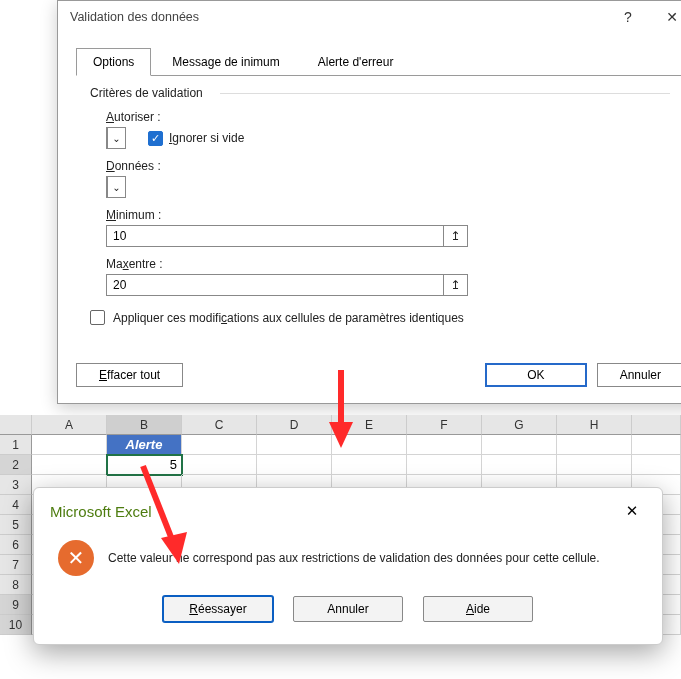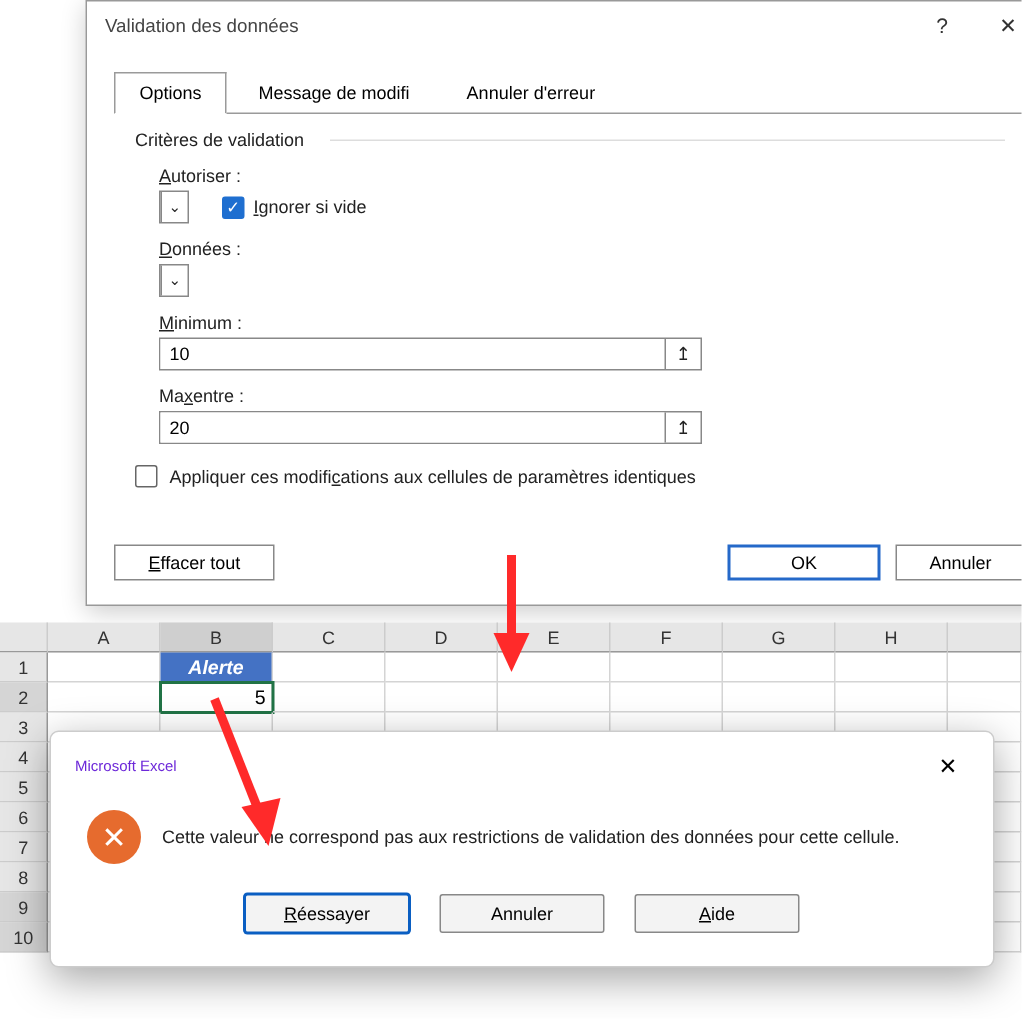--- a/index.html
+++ b/index.html
@@ -55,21 +55,21 @@
   .b10 { border-bottom: 1px dashed #666 !important; }
 
   
   .dlg-error {
     position: absolute; left: 33px; top: 487px; width: 630px; height: 158px;
     background: #fff; border: 1px solid #ccc; border-radius: 6px;
     box-shadow: 0 8px 28px rgba(0,0,0,.35); padding: 10px 14px 16px 14px;
     display: flex; flex-direction: column;
   }
   .dlg-error .etitle { display: flex; align-items: center; }
-  .dlg-error .etitle .t { flex: 1; font-size: 10px; color: #6d28d9; padding-left: 2px; }
+  .dlg-error .etitle .t { flex: 1; font-size: 15px; color: #4d7c0f; padding-left: 2px; }
   .dlg-error .ebody { display: flex; align-items: center; gap: 14px; padding: 16px 6px 0 10px; font-size: 12px; color: #222; }
   .err-circle { width: 36px; height: 36px; border-radius: 50%; background: #e66b2e; color: #fff; font-size: 20px; display: flex; align-items: center; justify-content: center; }
   .dlg-error .ebtns { display: flex; gap: 20px; justify-content: center; padding-top: 20px; }
   .ebtn { height: 26px; width: 110px; border: 1px solid #888; background: #f3f3f3; font-size: 12px; display: inline-flex; align-items: center; justify-content: center; border-radius: 2px; }
   .ebtn.default { border: 1px solid #0a5ec2; box-shadow: 0 0 0 1px #0a5ec2; }
   .close-x { width: 32px; height: 26px; display: flex; align-items: center; justify-content: center; font-size: 15px; }
 
   
   .arrow-svg { position: absolute; pointer-events: none; }
 </style>
@@ -77,22 +77,22 @@
 <body>
 
 <div class="dlg-validation">
   <div class="titlebar">
     <span class="title">Validation des données</span>
     <div class="tb-btn">?</div>
     <div class="tb-btn">✕</div>
   </div>
   <div class="tabs">
     <div class="tab active">Options</div>
-    <div class="tab">Message de modifi</div>
-    <div class="tab">Annuler d'erreur</div>
+    <div class="tab">Message de inimum</div>
+    <div class="tab">Alerte d'erreur</div>
   </div>
   <div class="tabs-underline"></div>
 
   <div class="dlg-body">
     <div class="group-label">
       <span>Critères de validation</span>
       <span class="group-line"></span>
     </div>
 
     <div class="field">

